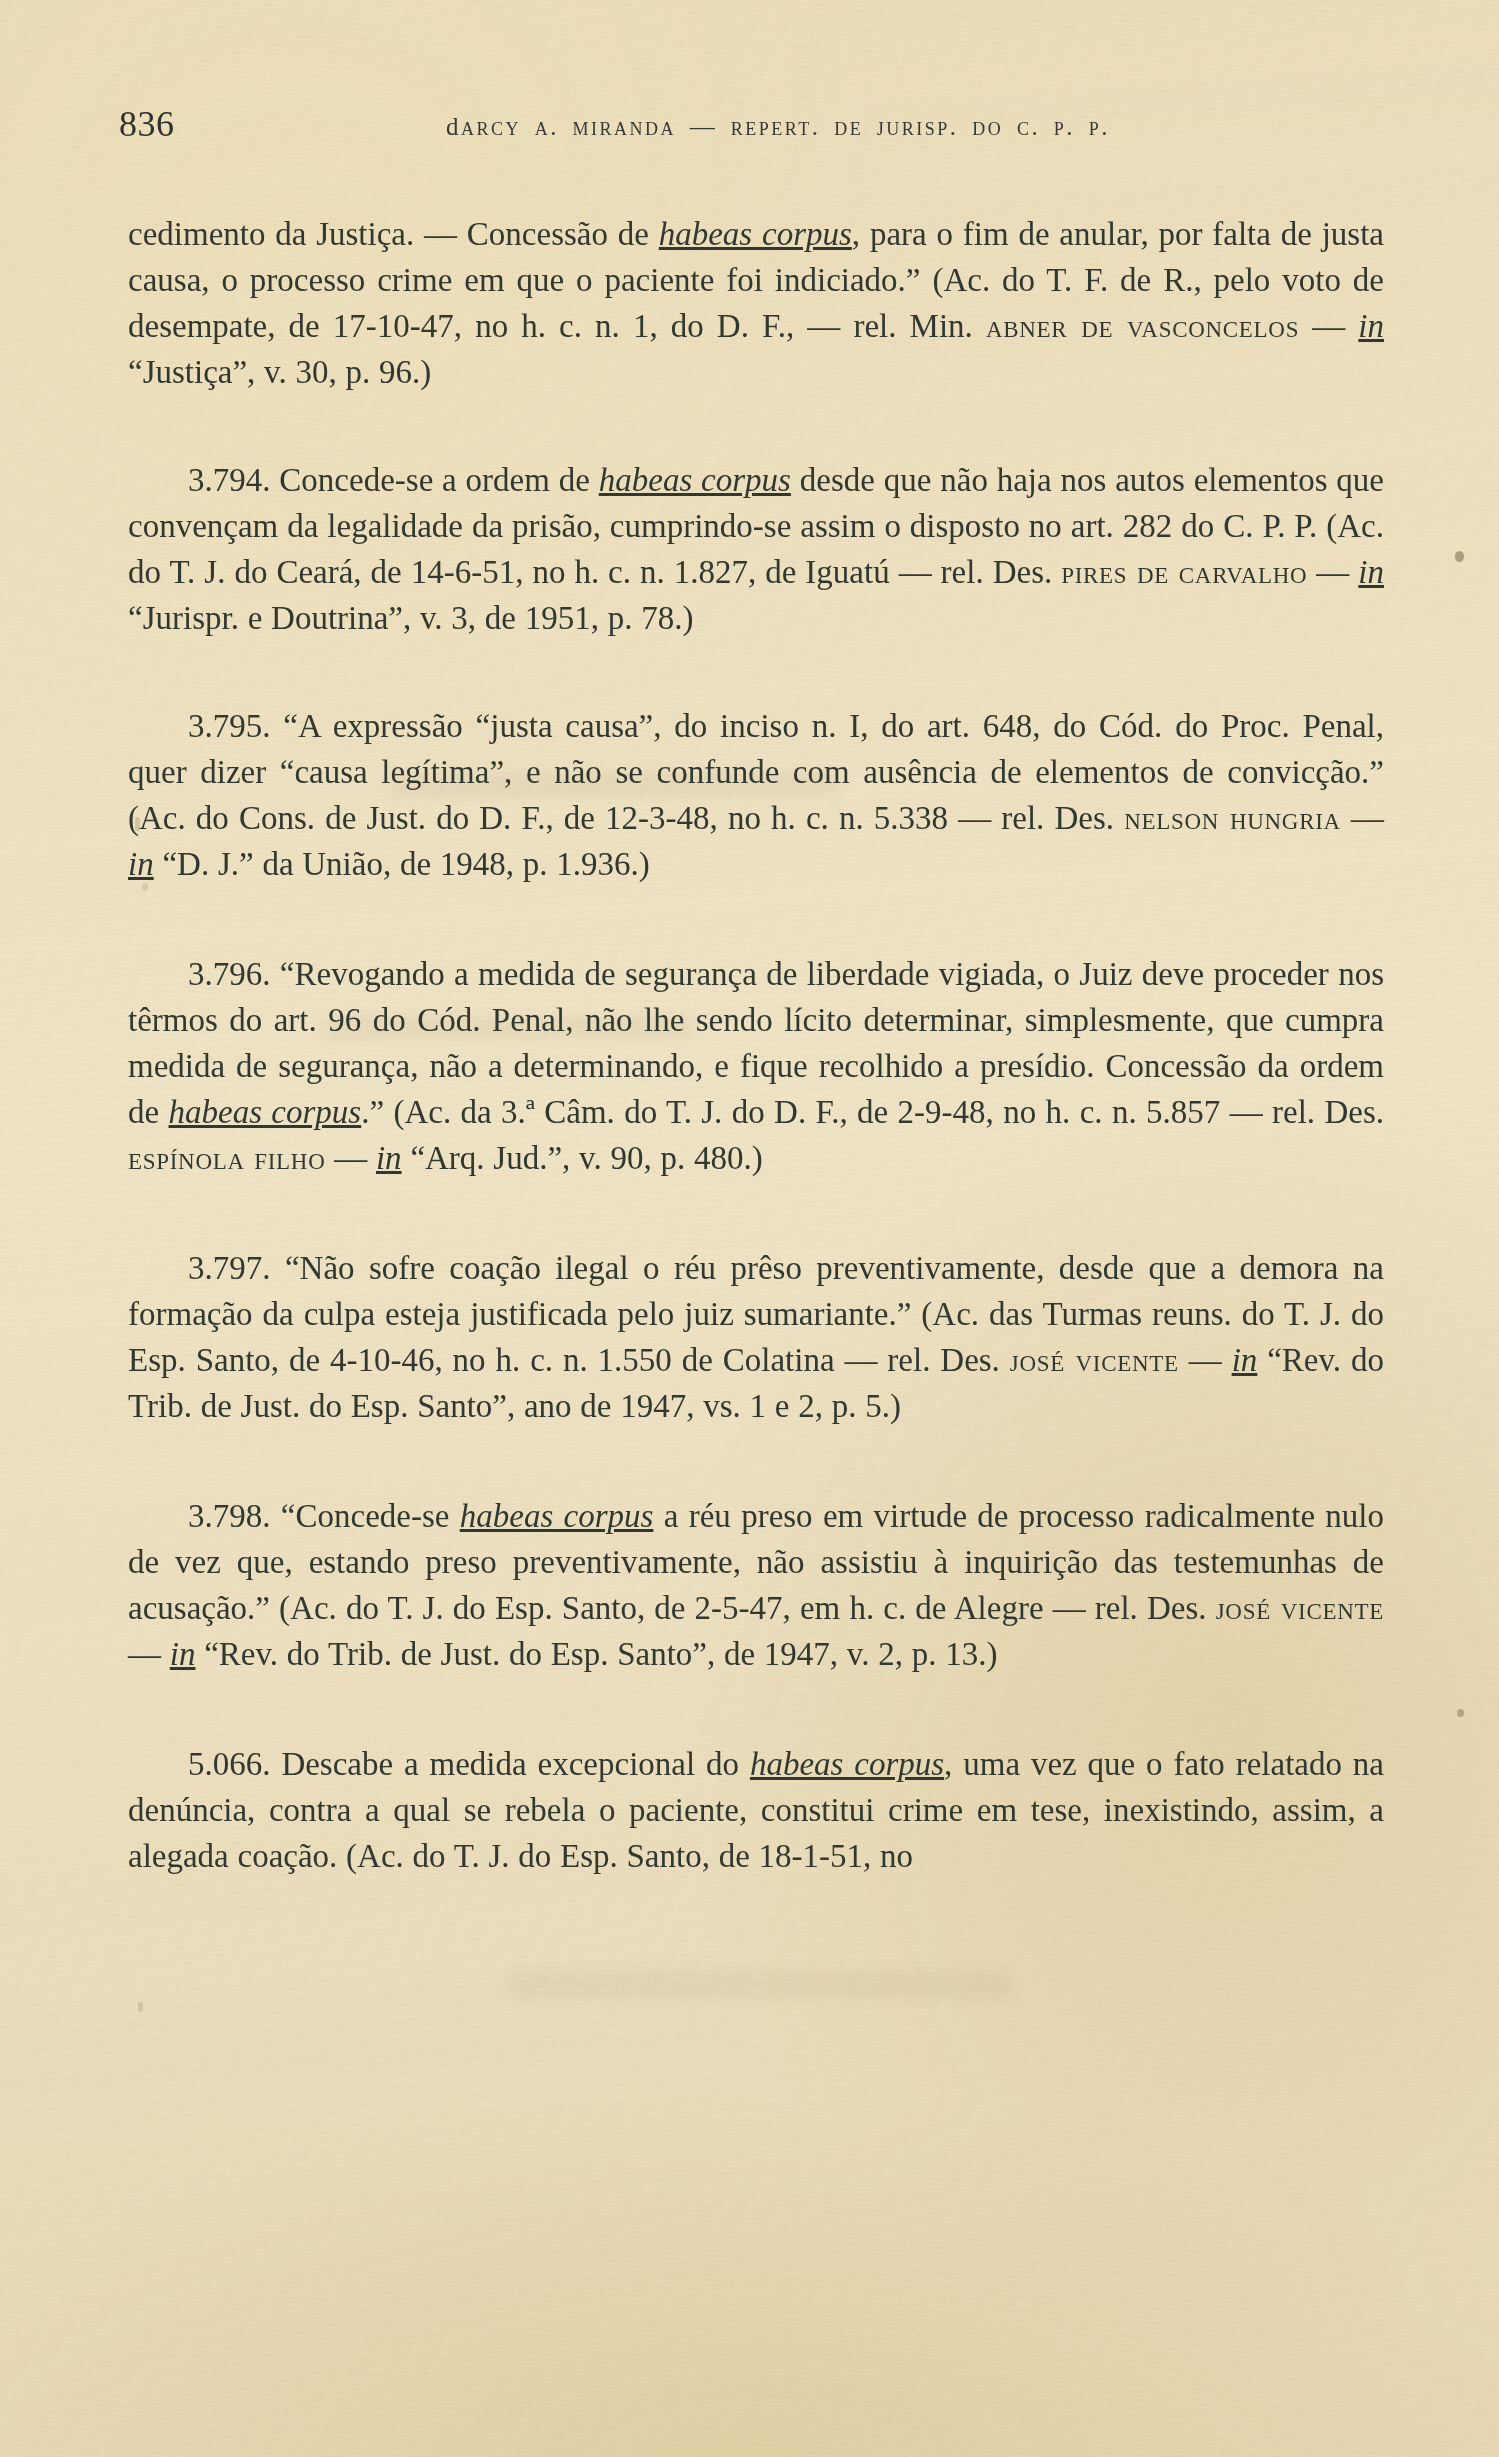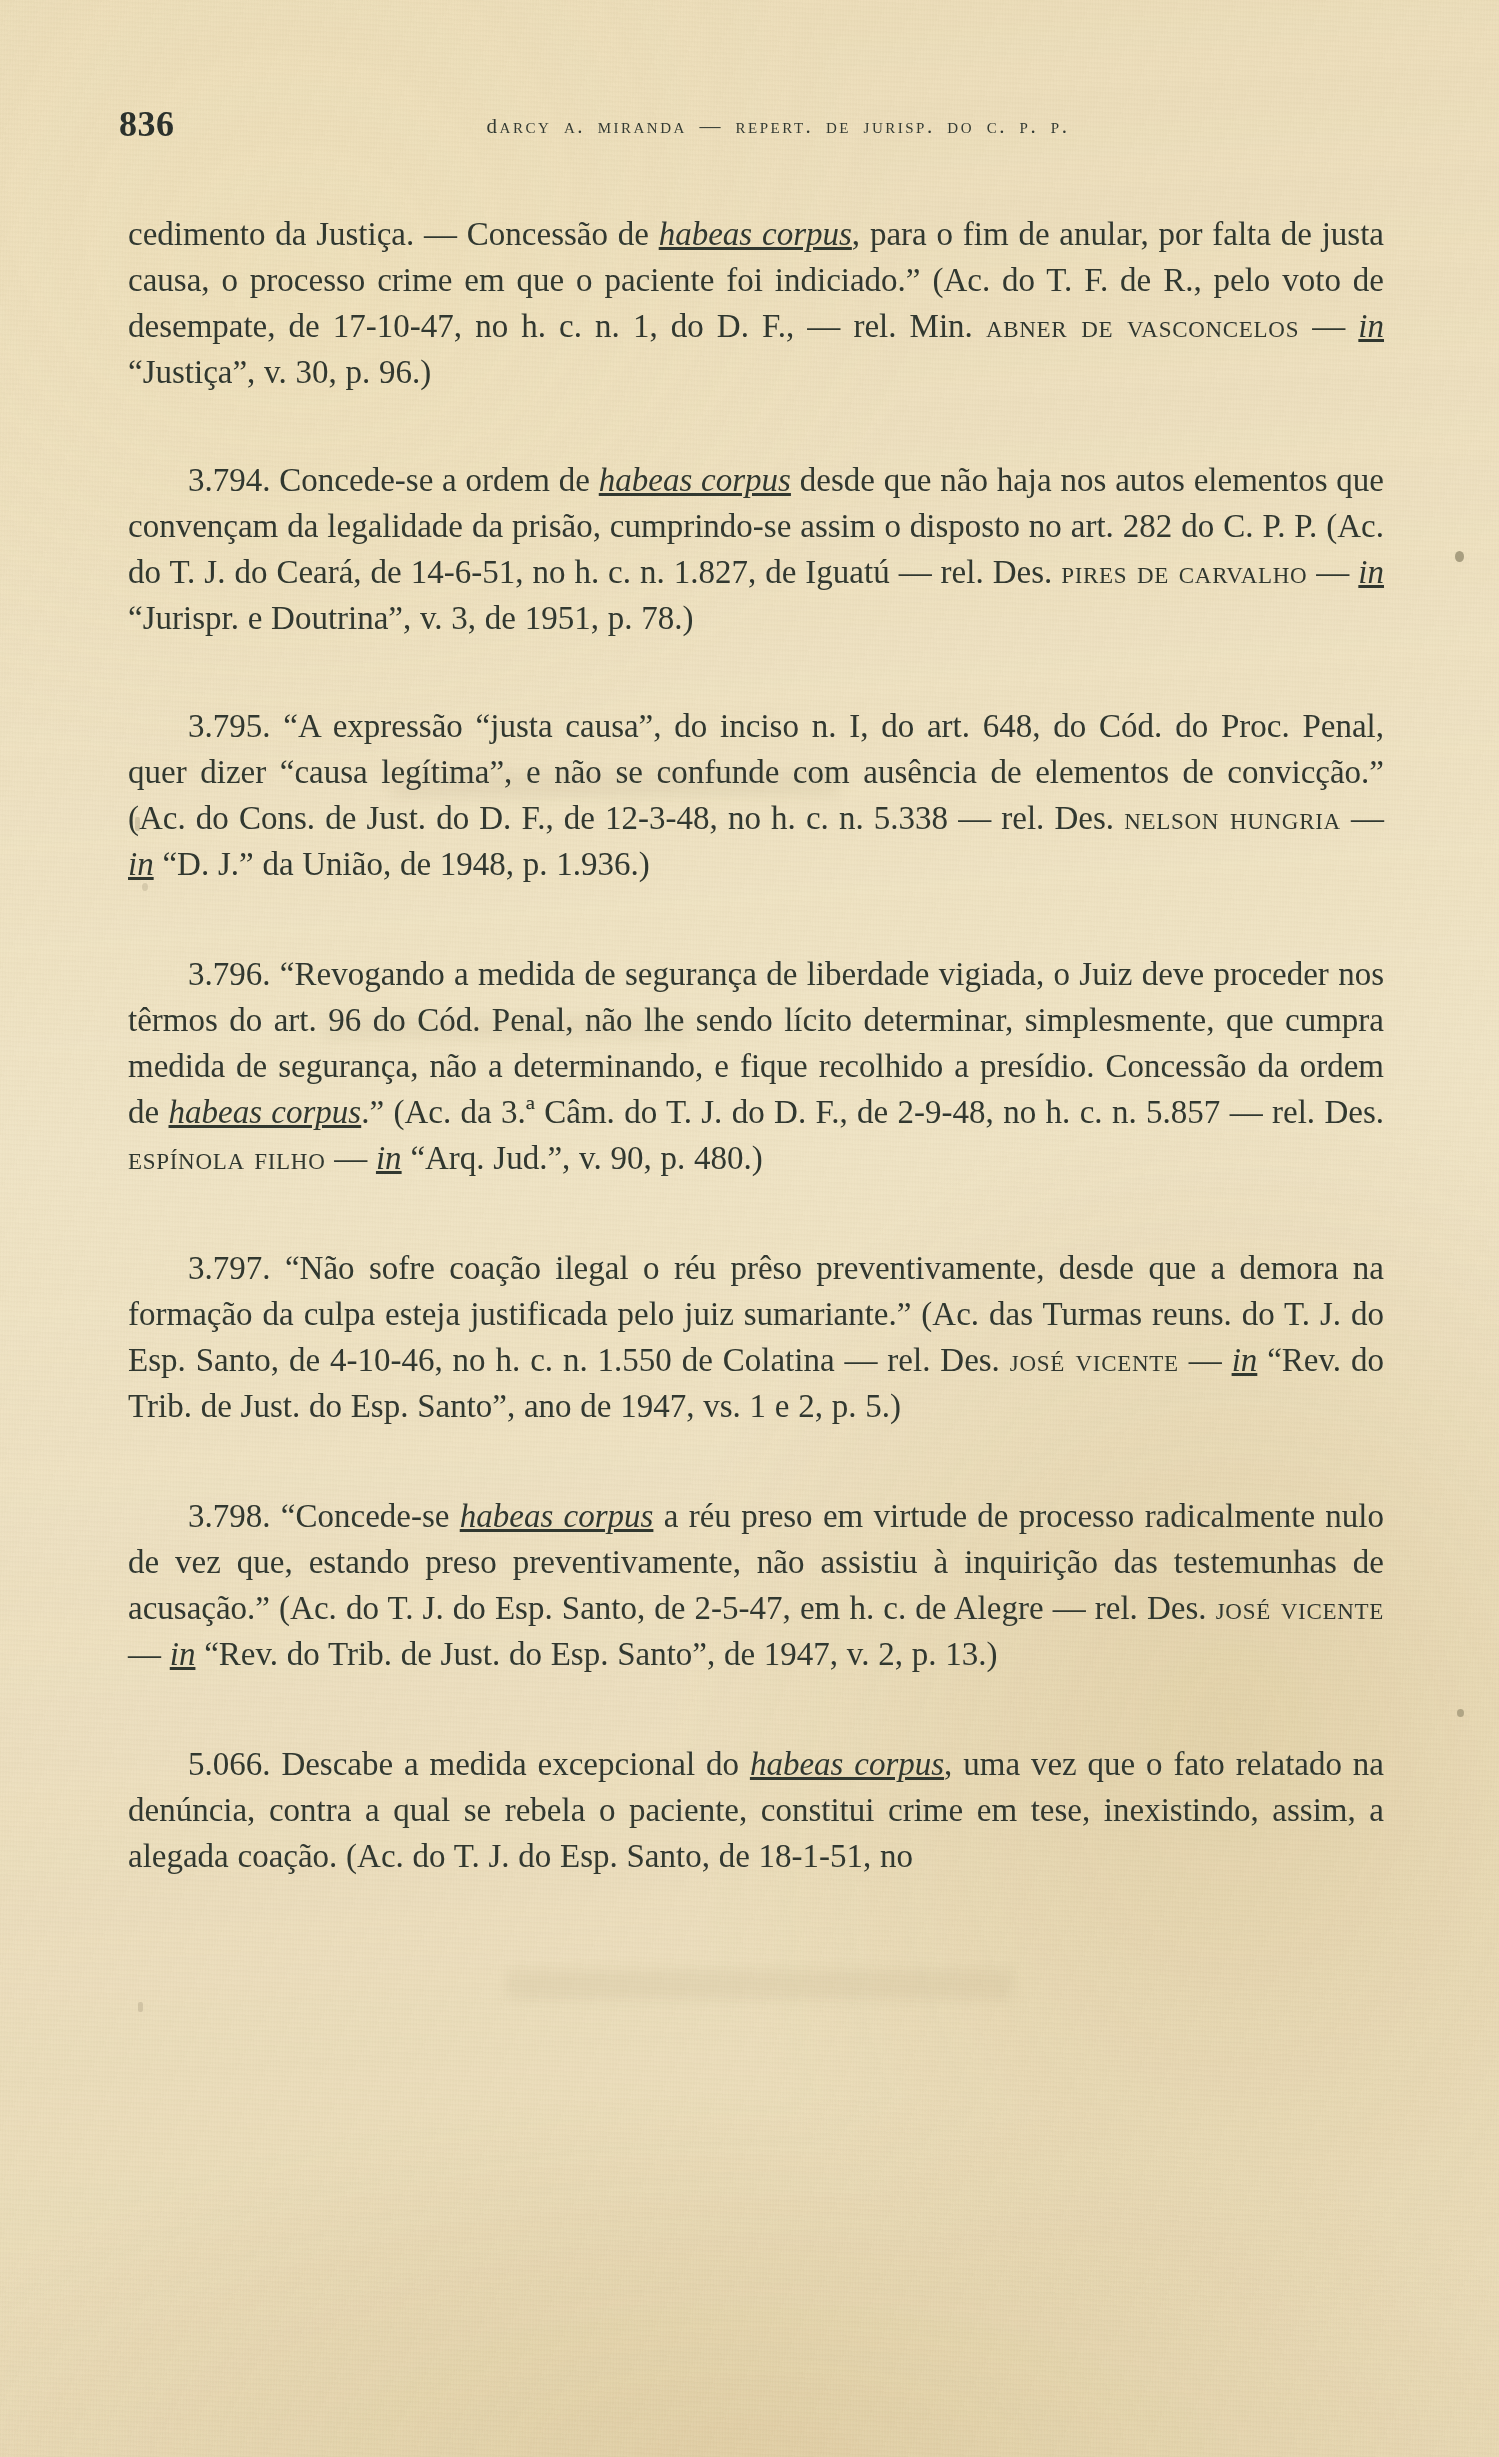--- a/index.html
+++ b/index.html
@@ -52,32 +52,32 @@
     left: 0;
     top: 101px;
     width: 1500px;
     height: 51px;
   }
   .folio {
     position: absolute;
     left: 119px;
     top: 0;
     font-size: 36px;
-    font-weight: 700;
+    font-weight: 400;
     letter-spacing: 0.5px;
     line-height: 47px;
     color: #2b312c;
   }
   .head-title {
     position: absolute;
     left: 0;
     right: 0;
     top: 3.9px;
     text-align: center;
-    font-size: 21px;
+    font-size: 25px;
     line-height: 43px;
     font-variant: small-caps;
     text-transform: lowercase;
     letter-spacing: 2.5px;
     word-spacing: 4.9px;
     color: #333a33;
     padding-left: 56px;
   }
   .head-title::first-letter { font-variant: normal; }
 

